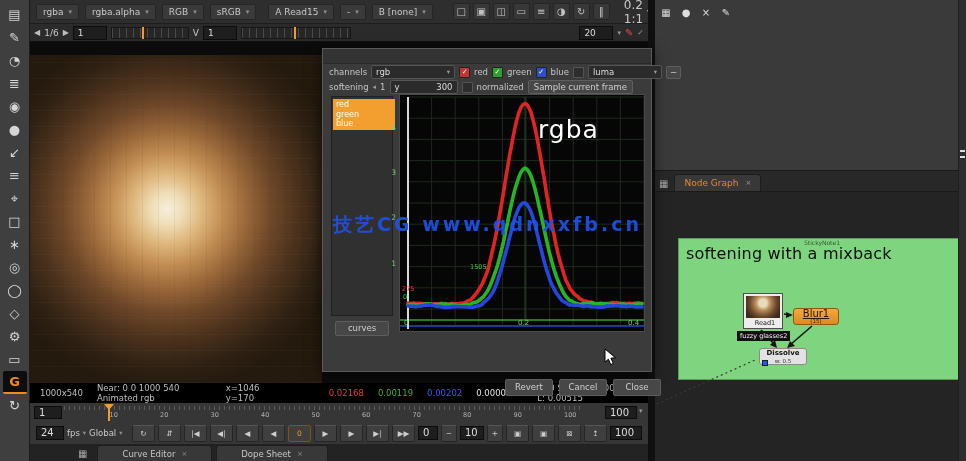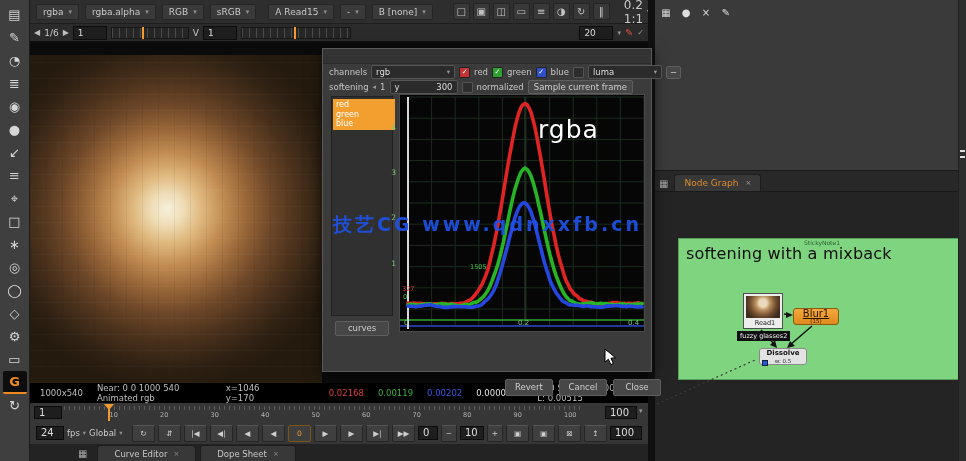--- a/index.html
+++ b/index.html
@@ -69,21 +69,21 @@
              display:flex;align-items:center;gap:3px;padding:0 6px;box-sizing:border-box;}
   .tbtn{height:15px;min-width:17px;line-height:15px;text-align:center;background:#3f3f3f;
         border:1px solid #252525;border-top-color:#555;border-radius:2px;color:#cfcfcf;
         font-size:7.5px;padding:0 2px;}
   .tbtn.accent{color:#f09a30;border-color:#7a5418;}
   .tlbl{font-size:8.5px;color:#c9c9c9;display:flex;align-items:center;gap:3px;}
 
   .btabs{left:0;top:445px;width:618px;height:16px;background:#232323;display:flex;align-items:flex-end;
          gap:4px;padding-left:48px;box-sizing:border-box;}
   .btab{background:#383838;border:1px solid #1d1d1d;border-bottom:none;border-radius:3px 3px 0 0;
-        font-size:8.5px;color:#c6c6c6;padding:2px 16px;display:flex;gap:6px;align-items:center;height:11px;margin-top:9px;}
+        font-size:8.5px;color:#c6c6c6;padding:2px 24px;display:flex;gap:6px;align-items:center;height:11px;margin-top:9px;}
   .btab .x{color:#8a8a8a;font-size:7px;}
   .paneicon{color:#aaa;font-size:10px;margin-right:6px;margin-bottom:2px;}
 
   
   .divider{left:648px;top:0;width:7px;height:461px;background:#101010;}
   .divarr{left:647px;top:380px;color:#cfcfcf;font-size:8px;}
 
   
   .dialog{left:322px;top:48px;width:330px;height:324px;background:#3b3b3b;
           border:1px solid #5a5a5a;box-sizing:border-box;box-shadow:0 3px 14px rgba(0,0,0,.6);z-index:5;}
@@ -446,21 +446,21 @@
           <line x1="8" y1="2.0000000000000355" x2="244" y2="2.0000000000000355" stroke="#1c2b1c"></line>
           <line x1="125" y1="2" x2="125" y2="230" stroke="#2c462c"></line>
           <line x1="0" y1="225" x2="244" y2="225" stroke="#2fa32f" stroke-width="1.5"></line>
           <line x1="0" y1="231" x2="244" y2="231" stroke="#2b49cf" stroke-width="1.5"></line>
           <line x1="8" y1="2" x2="8" y2="234" stroke="#d8d8d8" stroke-width="2"></line>
           <path d="M8.0,208.0L9.9,208.6L11.9,208.3L13.9,208.0L15.8,208.4L17.8,208.5L19.7,208.3L21.6,208.6L23.6,208.9L25.6,208.9L27.5,209.1L29.4,209.1L31.4,209.4L33.4,208.9L35.3,208.7L37.3,208.9L39.2,209.1L41.1,208.4L43.1,208.6L45.0,208.6L47.0,209.0L49.0,209.2L50.9,208.6L52.9,208.5L54.8,208.8L56.7,208.8L58.7,208.6L60.6,208.2L62.6,208.2L64.6,207.9L66.5,206.8L68.4,205.6L70.4,204.8L72.4,203.0L74.3,200.8L76.2,198.4L78.2,195.7L80.2,192.4L82.1,189.2L84.0,184.8L86.0,179.8L88.0,174.2L89.9,166.6L91.8,158.6L93.8,150.2L95.7,140.9L97.7,130.7L99.7,119.5L101.6,108.8L103.6,96.6L105.5,84.7L107.5,72.8L109.4,61.6L111.4,51.2L113.3,41.0L115.2,31.5L117.2,23.6L119.1,17.1L121.1,12.3L123.1,9.5L125.0,8.5L126.9,9.6L128.9,12.7L130.9,17.0L132.8,23.9L134.8,31.7L136.7,41.2L138.6,51.5L140.6,62.5L142.5,73.9L144.5,85.6L146.4,97.6L148.4,109.7L150.3,120.7L152.3,131.6L154.3,141.2L156.2,150.6L158.1,158.9L160.1,166.4L162.1,173.1L164.0,179.6L165.9,185.2L167.9,189.1L169.8,193.3L171.8,195.8L173.7,198.4L175.7,200.2L177.7,201.5L179.6,203.7L181.6,204.5L183.5,205.7L185.4,206.0L187.4,206.6L189.3,207.2L191.3,207.1L193.3,208.0L195.2,208.6L197.2,209.1L199.1,209.5L201.0,209.8L203.0,209.9L205.0,209.4L206.9,208.6L208.9,208.3L210.8,207.9L212.7,207.4L214.7,207.8L216.7,207.6L218.6,208.1L220.6,208.2L222.5,208.5L224.5,208.2L226.4,208.7L228.4,208.4L230.3,208.3L232.3,208.8L234.2,208.3L236.2,208.3L238.1,207.8L240.0,208.4L242.0,208.6" fill="none" stroke="#e02424" stroke-width="3.6" stroke-linejoin="round" stroke-linecap="round"></path>
           <path d="M8.0,210.0L9.9,209.3L11.9,209.8L13.9,209.4L15.8,210.0L17.8,209.9L19.7,210.1L21.6,209.7L23.6,209.3L25.6,209.0L27.5,209.1L29.4,208.7L31.4,209.2L33.4,209.5L35.3,209.7L37.3,209.7L39.2,209.1L41.1,208.7L43.1,209.3L45.0,208.9L47.0,209.2L49.0,209.8L50.9,209.1L52.9,209.6L54.8,210.0L56.7,210.5L58.7,210.8L60.6,210.7L62.6,210.3L64.6,209.6L66.5,209.6L68.4,209.7L70.4,209.1L72.4,208.2L74.3,207.4L76.2,207.1L78.2,206.1L80.2,204.5L82.1,202.9L84.0,201.1L86.0,198.2L88.0,195.3L89.9,191.3L91.8,186.5L93.8,181.1L95.7,175.9L97.7,169.7L99.7,162.4L101.6,154.7L103.6,146.4L105.5,136.9L107.5,127.8L109.4,118.0L111.4,109.1L113.3,100.8L115.2,93.4L117.2,87.2L119.1,81.5L121.1,77.0L123.1,74.4L125.0,73.1L126.9,74.2L128.9,76.8L130.9,80.9L132.8,86.3L134.8,93.3L136.7,100.7L138.6,109.4L140.6,117.6L142.5,126.5L144.5,135.8L146.4,144.4L148.4,153.3L150.3,161.1L152.3,168.3L154.3,175.2L156.2,181.1L158.1,185.8L160.1,190.8L162.1,195.0L164.0,198.6L165.9,201.5L167.9,203.6L169.8,205.6L171.8,206.1L173.7,207.3L175.7,208.1L177.7,208.8L179.6,209.5L181.6,209.1L183.5,208.8L185.4,208.5L187.4,208.3L189.3,208.0L191.3,207.8L193.3,208.2L195.2,209.0L197.2,208.8L199.1,208.5L201.0,208.3L203.0,208.8L205.0,208.6L206.9,208.7L208.9,209.5L210.8,209.4L212.7,209.6L214.7,209.9L216.7,209.7L218.6,209.5L220.6,209.0L222.5,208.8L224.5,209.3L226.4,209.9L228.4,209.4L230.3,209.9L232.3,209.8L234.2,209.3L236.2,209.0L238.1,209.2L240.0,208.9L242.0,208.5" fill="none" stroke="#27b427" stroke-width="3.6" stroke-linejoin="round" stroke-linecap="round"></path>
           <path d="M8.0,211.0L9.9,211.2L11.9,211.3L13.9,211.3L15.8,211.9L17.8,211.2L19.7,211.1L21.6,211.0L23.6,210.4L25.6,210.0L27.5,210.2L29.4,209.9L31.4,209.8L33.4,210.6L35.3,211.1L37.3,211.5L39.2,211.3L41.1,211.8L43.1,212.2L45.0,212.4L47.0,212.4L49.0,212.2L50.9,211.9L52.9,211.6L54.8,211.6L56.7,211.5L58.7,211.5L60.6,211.7L62.6,211.8L64.6,211.8L66.5,211.9L68.4,212.1L70.4,212.2L72.4,212.4L74.3,211.7L76.2,211.1L78.2,211.0L80.2,210.6L82.1,209.2L84.0,207.3L86.0,205.5L88.0,203.9L89.9,201.6L91.8,198.7L93.8,195.4L95.7,191.1L97.7,185.4L99.7,179.2L101.6,173.1L103.6,165.5L105.5,158.6L107.5,151.1L109.4,143.3L111.4,135.8L113.3,128.5L115.2,121.8L117.2,116.7L119.1,112.3L121.1,109.6L123.1,107.7L125.0,108.0L126.9,109.5L128.9,112.5L130.9,116.6L132.8,122.5L134.8,128.8L136.7,136.7L138.6,144.7L140.6,152.2L142.5,160.0L144.5,167.8L146.4,174.1L148.4,180.1L150.3,186.2L152.3,190.5L154.3,194.3L156.2,197.9L158.1,200.4L160.1,203.2L162.1,205.7L164.0,206.8L165.9,207.6L167.9,209.1L169.8,210.0L171.8,210.0L173.7,210.0L175.7,210.5L177.7,210.1L179.6,210.8L181.6,211.0L183.5,211.4L185.4,210.9L187.4,210.8L189.3,211.2L191.3,211.7L193.3,211.7L195.2,211.7L197.2,212.0L199.1,212.1L201.0,212.2L203.0,212.1L205.0,211.5L206.9,210.9L208.9,211.1L210.8,210.8L212.7,211.0L214.7,210.8L216.7,210.5L218.6,210.8L220.6,211.1L222.5,211.5L224.5,211.1L226.4,211.7L228.4,211.0L230.3,211.3L232.3,211.2L234.2,211.6L236.2,211.7L238.1,212.0L240.0,211.4L242.0,211.9" fill="none" stroke="#2547e0" stroke-width="3.6" stroke-linejoin="round" stroke-linecap="round"></path>
         </svg>
       <div class="gannot abs">rgba</div>
-      <span class="gread abs" style="left:2px;top:190px;color:#e04040;">327</span>
+      <span class="gread abs" style="left:2px;top:190px;color:#e04040;">275</span>
       <span class="gread abs" style="left:3px;top:198px;color:#49c949;">0</span>
       <span class="gread abs" style="left:70px;top:168px;color:#49c949;">1505</span>
       <span><span class="gylabel" style="top: 27.6667px; left: -16px; right: auto;">4</span><span class="gylabel" style="top: 73px; left: -16px; right: auto;">3</span><span class="gylabel" style="top: 118.333px; left: -16px; right: auto;">2</span><span class="gylabel" style="top: 163.667px; left: -16px; right: auto;">1</span></span>
       <span><span class="gxlabel" style="left: 4px;">0</span><span class="gxlabel" style="left: 118px;">0.2</span><span class="gxlabel" style="left: 228px;">0.4</span></span>
     </div>
 
     <div class="watermark abs">技艺CG www.qdnxxfb.cn</div>
 
     <div class="dlg-buttons abs">
         <span class="dbtn">Revert</span>

